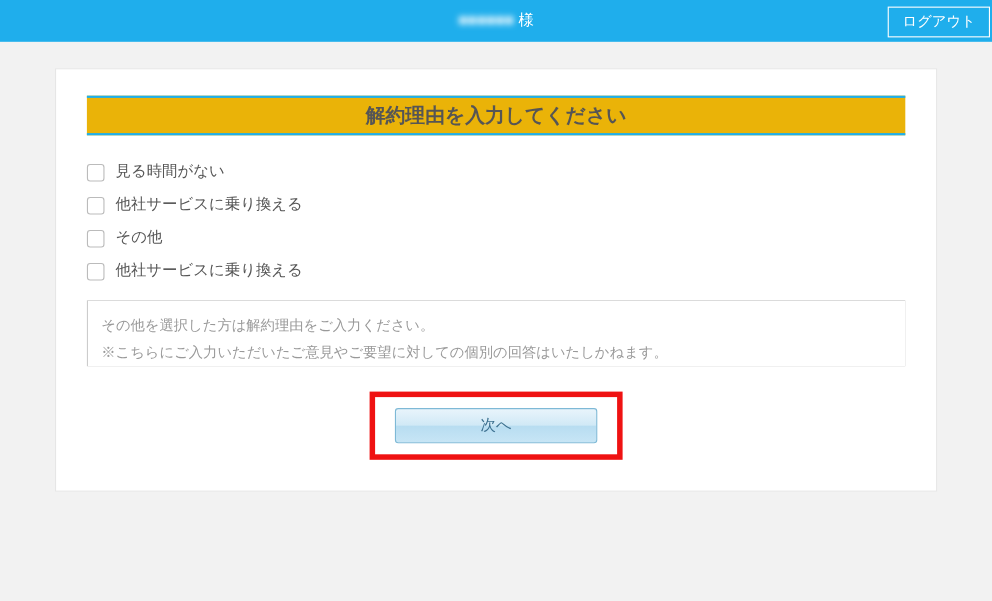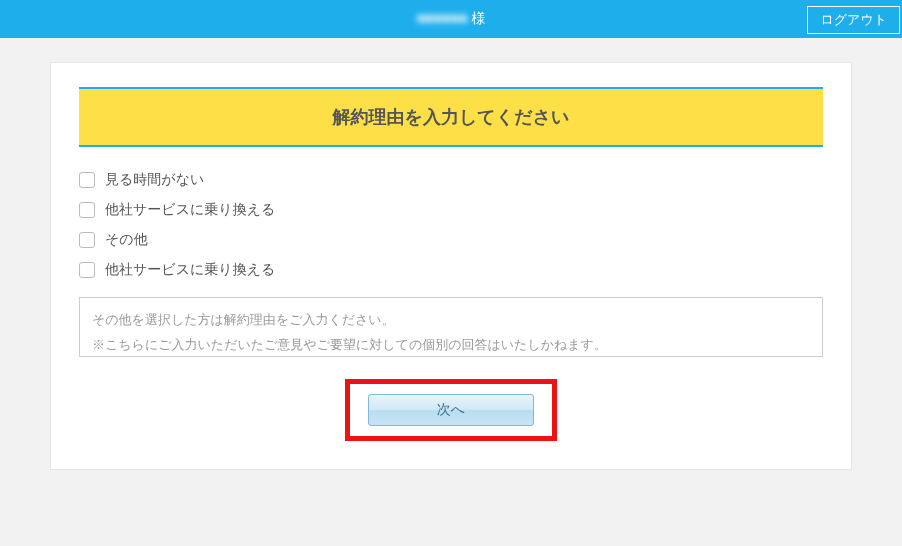--- a/index.html
+++ b/index.html
@@ -45,36 +45,36 @@
     }
     .card {
       background: #fff;
       margin: 24px 50px 0 50px;
       border: 1px solid #e6e6e6;
       padding: 24px 28px 28px 28px;
     }
     .title-bar {
       border-top: 2px solid #1faeec;
       border-bottom: 2px solid #1faeec;
-      background: #fde047;
+      background: #eab308;
       text-align: center;
-      padding: 16px 0;
+      padding: 4px 0;
       margin-bottom: 24px;
     }
     .title-bar h2 {
       font-size: 18px;
       font-weight: bold;
       color: #555;
     }
     .options {
       margin-bottom: 18px;
     }
     .option-row {
       display: flex;
-      align-items: center;
+      align-items: flex-end;
       margin-bottom: 12px;
       font-size: 14px;
       color: #555;
     }
     .checkbox {
       width: 16px;
       height: 16px;
       border: 1px solid #bbb;
       border-radius: 3px;
       margin-right: 10px;
@@ -101,21 +101,21 @@
     .button-wrap {
       display: inline-block;
       border: 5px solid #ef1212;
       padding: 10px 18px;
       margin-top: 18px;
     }
     .button-center {
       text-align: center;
     }
     .next-btn {
-      width: 166px;
+      width: 184px;
       height: 32px;
       border: 1px solid #7eb9d6;
       border-radius: 3px;
       background: linear-gradient(to bottom, #e8f4fb 0%, #d1e9f6 48%, #b8ddf1 52%, #c7e5f5 100%);
       color: #3b6f8e;
       font-size: 14px;
       cursor: pointer;
     }
   </style>
 </head>

